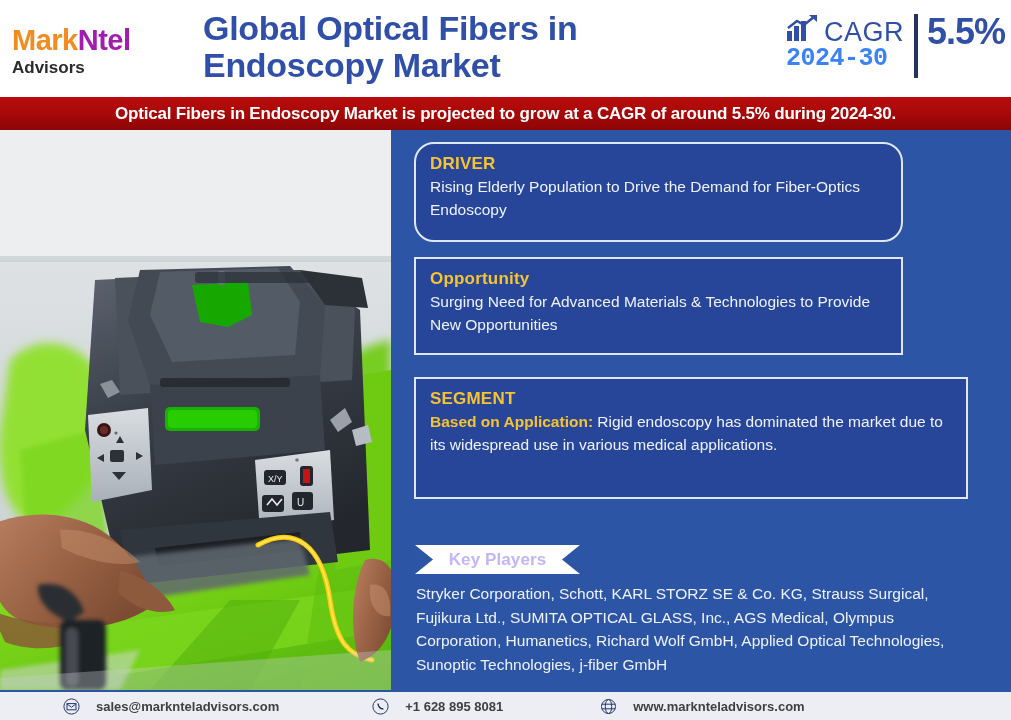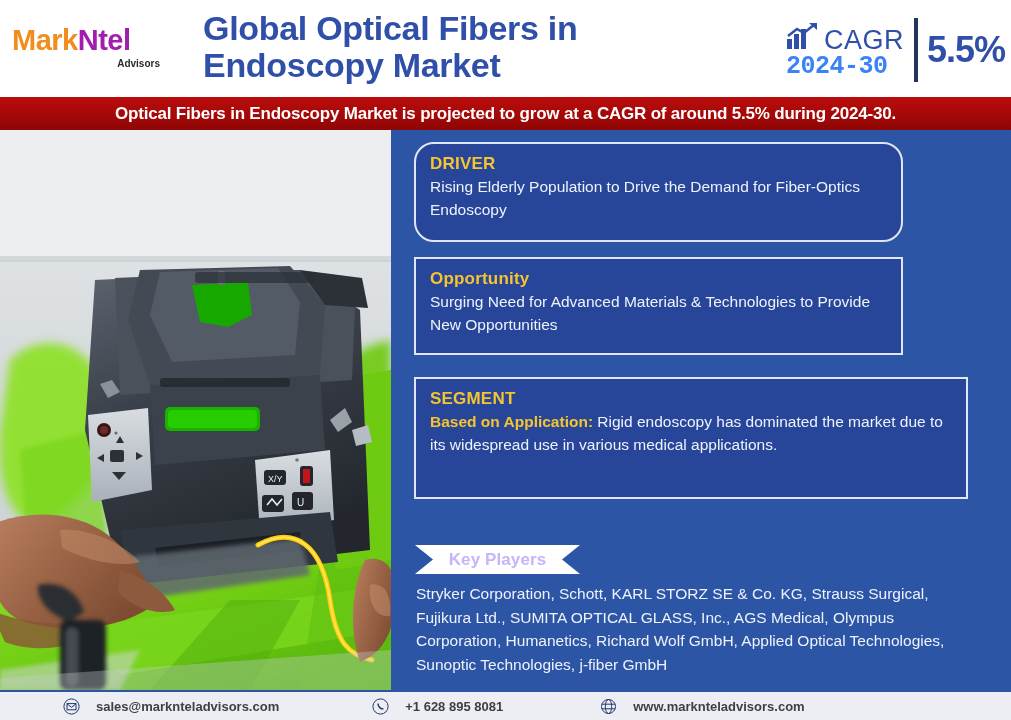--- a/index.html
+++ b/index.html
@@ -8,26 +8,26 @@
 
   .page { position:relative; width:1011px; height:720px; background:#ffffff; }
 
   
   .header { position:absolute; left:0; top:0; width:1011px; height:97px; background:#ffffff; }
 
   .logo { position:absolute; left:12px; top:26px; width:152px; }
   .logo-main { font-size:29px; font-weight:bold; letter-spacing:-0.5px; line-height:1; }
   .logo-mark { color:#f28c1e; }
   .logo-ntel { color:#a21caf; }
-  .logo-sub { text-align:right; font-size:10px; font-weight:bold; color:#2b2b2b; line-height:1; margin-top:4px; padding-right:4px; }
+  .logo-sub { text-align:left; font-size:17px; font-weight:bold; color:#2b2b2b; line-height:1; margin-top:4px; padding-right:4px; }
 
   .title { position:absolute; left:203px; top:10px; width:500px; color:#2f4fa8;
            font-size:34px; font-weight:bold; line-height:1.1; letter-spacing:-0.3px; }
 
-  .cagr { position:absolute; right:6px; top:14px; display:flex; align-items:center; height:72px; }
+  .cagr { position:absolute; right:6px; top:14px; display:flex; height:72px; }
   .cagr-left { display:flex; flex-direction:column; align-items:flex-start; padding-right:10px; }
   .cagr-row1 { display:flex; align-items:flex-end; gap:4px; }
   .cagr-icon { display:block; }
   .cagr-word { font-size:27px; color:#2f4fa8; line-height:0.95; letter-spacing:0.5px; }
   .cagr-years { font-size:25px; font-weight:bold; color:#3b82f6; line-height:1; letter-spacing:-0.5px;font-family:Liberation Mono, monospace; }
   .cagr-div { width:4px; height:64px; background:#24345e; margin:0 9px 0 0; }
   .cagr-val { font-size:36px; font-weight:bold; color:#2f4fa8; line-height:1; letter-spacing:-1px; }
 
   
   .banner { position:absolute; left:0; top:97px; width:1011px; height:33px;

